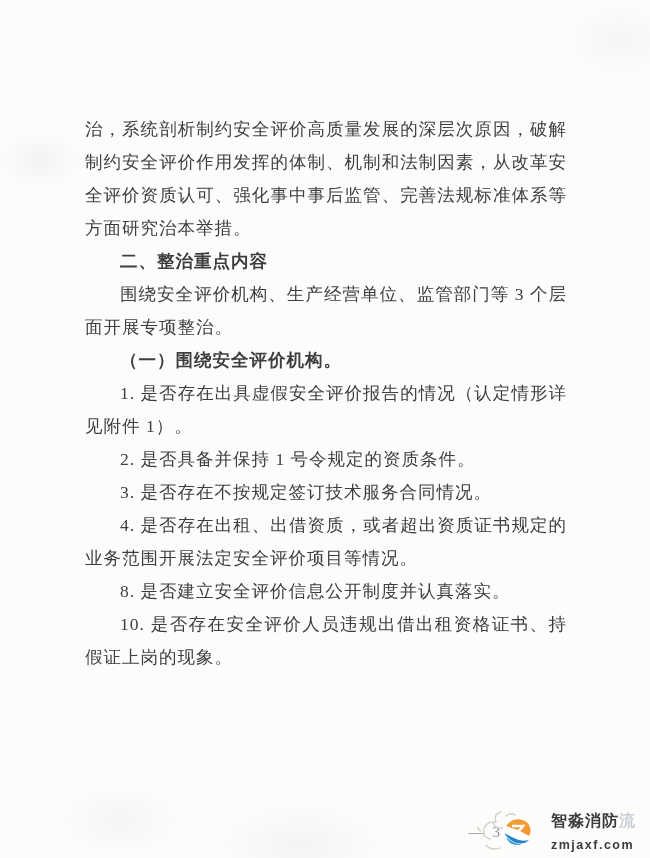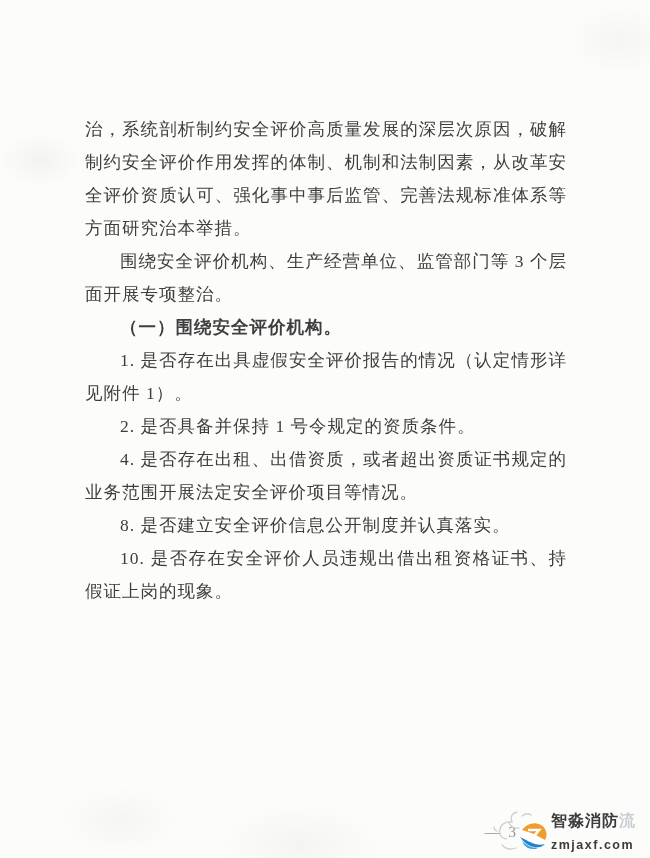--- a/index.html
+++ b/index.html
@@ -65,21 +65,22 @@
   }
   .page-num {
     color: #8f9296;
     font-size: 15px;
     margin-right: 2px;
     font-family: "Liberation Serif", serif;
   }
   .watermark {
     position: relative;
     display: flex;
-    align-items: flex-end;
+    align-items: center;
+    gap: 16px;
   }
   .scribble {
     position: absolute;
     left: -26px;
     top: -4px;
     pointer-events: none;
   }
   .wm-icon {
     width: 30px;
     height: 30px;
@@ -112,24 +113,26 @@
     letter-spacing: 1.5px;
     color: #3c3c3c;
     margin-top: 10px;
   }
 </style>
 </head>
 <body>
 
 <div class="doc">
   <p class="para">治，系统剖析制约安全评价高质量发展的深层次原因，破解制约安全评价作用发挥的体制、机制和法制因素，从改革安全评价资质认可、强化事中事后监管、完善法规标准体系等方面研究治本举措。</p>
+  <p class="indent h-black">二、整治重点内容</p>
   <p class="indent">围绕安全评价机构、生产经营单位、监管部门等 3 个层面开展专项整治。</p>
   <p class="indent h-kai">（一）围绕安全评价机构。</p>
   <p class="indent">1. 是否存在出具虚假安全评价报告的情况（认定情形详见附件 1）。</p>
   <p class="indent">2. 是否具备并保持 1 号令规定的资质条件。</p>
+  <p class="indent">3. 是否存在不按规定签订技术服务合同情况。</p>
   <p class="indent">4. 是否存在出租、出借资质，或者超出资质证书规定的业务范围开展法定安全评价项目等情况。</p>
   <p class="indent">8. 是否建立安全评价信息公开制度并认真落实。</p>
   <p class="indent">10. 是否存在安全评价人员违规出借出租资格证书、持假证上岗的现象。</p>
 </div>
 
 <div class="footer">
   <span class="page-dash">—</span>
   <span class="page-num">3</span>
 
   <div class="watermark">

